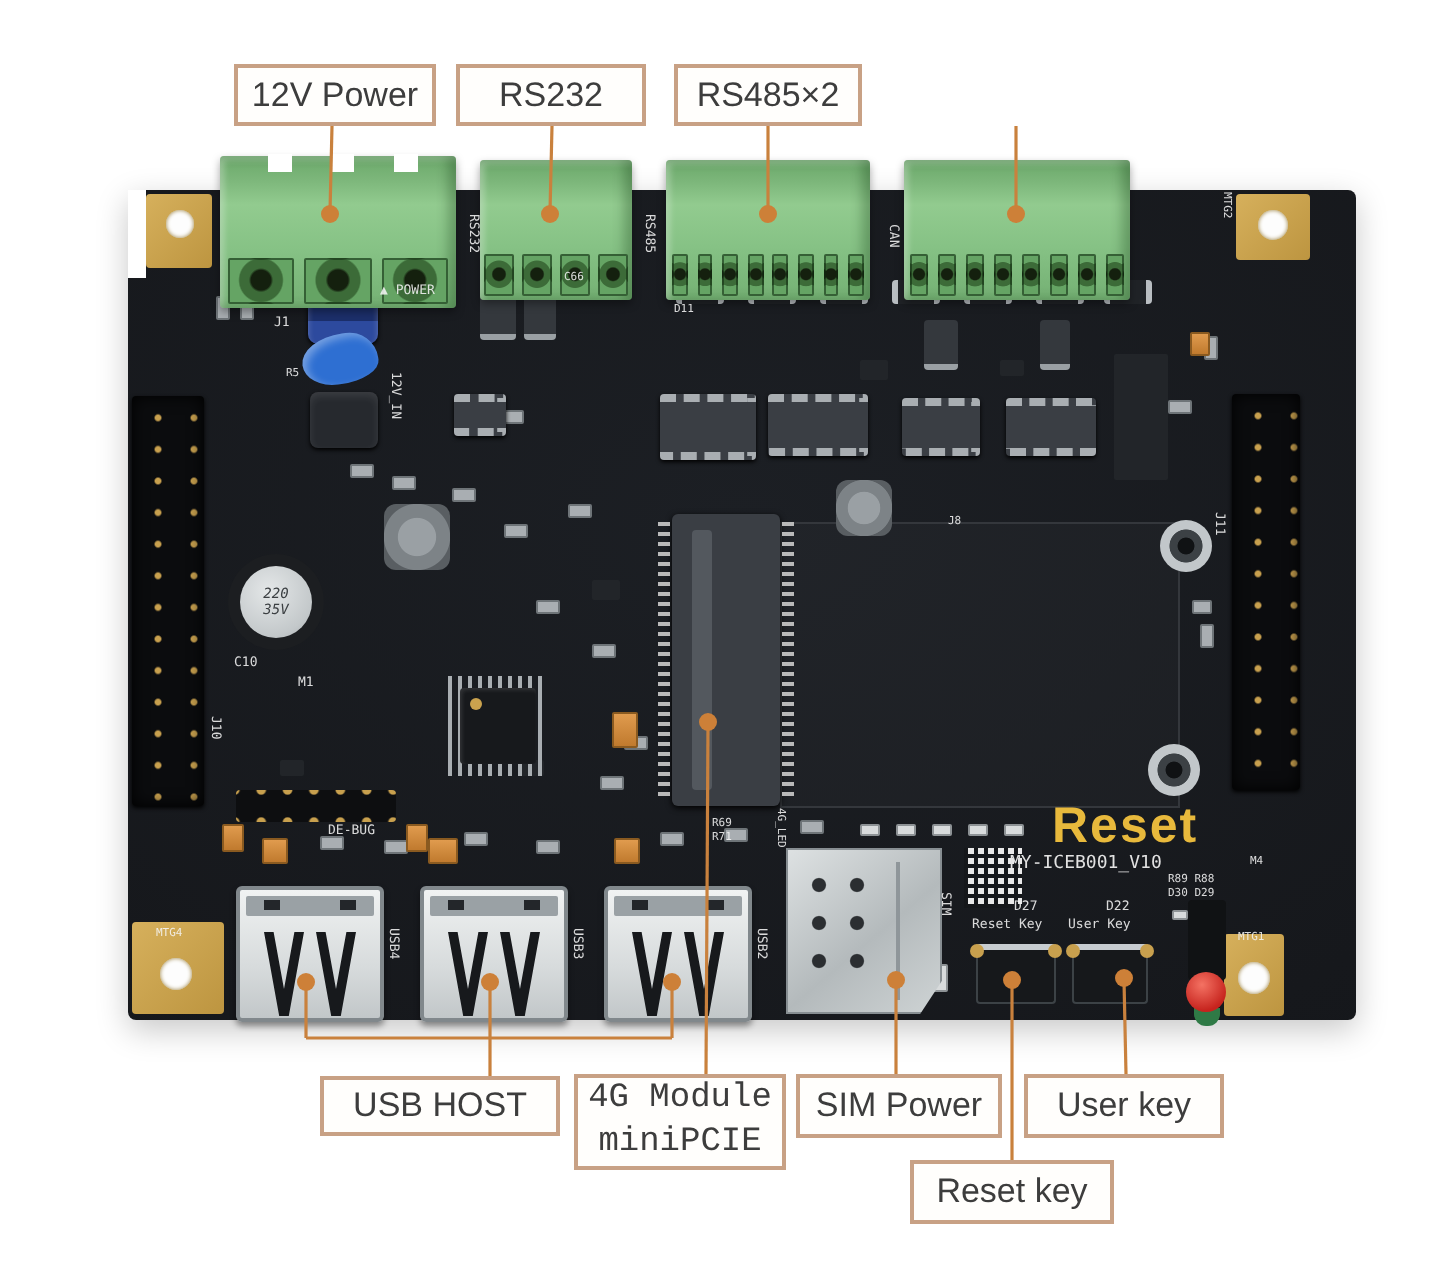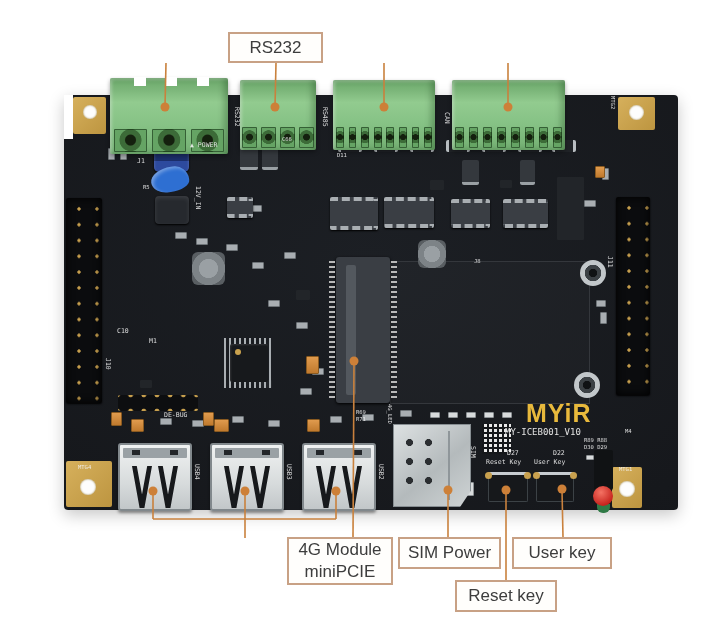--- a/index.html
+++ b/index.html
@@ -2,21 +2,21 @@
 <html><head>
 <meta charset="utf-8">
 <style>
   html,body{margin:0;padding:0;background:#ffffff;}
   #stage{position:relative;width:720px;height:640px;background:#ffffff;overflow:hidden;
          font-family:"Liberation Sans",sans-serif;}
   
   .callout{position:absolute;background:#fffefc;border:2px solid #c8a185;color:#3d3d3d;
            font-size:17px;display:flex;align-items:center;justify-content:center;
            box-sizing:border-box;white-space:nowrap;z-index:30;}
-  .callout.two{flex-direction:column;line-height:22px;}
+  .callout.two{flex-direction:column;line-height:22px;font-family:Liberation Mono, monospace;}
   
   #leads{position:absolute;left:0;top:0;z-index:25;pointer-events:none;}
   
   .board{position:absolute;left:64px;top:95px;width:614px;height:415px;border-radius:4px;
          background:radial-gradient(120% 120% at 50% 40%, #1c1f24 0%, #16181c 60%, #121418 100%);
          box-shadow:0 5px 16px rgba(0,0,0,.22);z-index:1;}
   .notch-tl{position:absolute;left:64px;top:95px;width:9px;height:44px;background:#fff;z-index:2;}
   .gold{position:absolute;background:linear-gradient(135deg,#d6b05c,#bd9540);border-radius:2px;z-index:3;}
   .hole{position:absolute;background:#fdfdfd;border-radius:50%;box-shadow:inset 0 0 2px #9a8040;}
   .header{position:absolute;background-color:#0b0c0e;border-radius:2px;z-index:4;
@@ -247,20 +247,26 @@
 
   <div class="fet" style="left:240px;top:144px;width:18px;height:23px"></div>
   <div class="fet" style="left:262px;top:144px;width:16px;height:23px"></div>
   <div class="fet" style="left:462px;top:160px;width:17px;height:22px"></div>
   <div class="fet" style="left:520px;top:160px;width:15px;height:22px"></div>
   <div class="coil" style="left:192px;top:252px;width:33px;height:33px"></div>
   <div class="coil" style="left:418px;top:240px;width:28px;height:28px"></div>
   <div class="ind"></div>
   <div class="bluecap"></div>
   <div class="blob"></div>
+  <div class="bigcap">
+    <i>
+        <span>220</span>
+       <span>35V</span>
+      </i>
+  </div>
   <div class="dbg"></div>
   <div class="qr"></div>
 
   <div class="p ps" style="left:108px;top:148px;width:7px;height:12px"></div>
   <div class="p ps" style="left:120px;top:148px;width:7px;height:12px"></div>
   <div class="p ps" style="left:175px;top:232px;width:12px;height:7px"></div>
   <div class="p ps" style="left:196px;top:238px;width:12px;height:7px"></div>
   <div class="p ps" style="left:226px;top:244px;width:12px;height:7px"></div>
   <div class="p ps" style="left:252px;top:262px;width:12px;height:7px"></div>
   <div class="p ps" style="left:284px;top:252px;width:12px;height:7px"></div>
@@ -294,21 +300,21 @@
   <div class="p po" style="left:306px;top:356px;width:13px;height:18px"></div>
   <div class="p po" style="left:111px;top:412px;width:11px;height:14px"></div>
   <div class="p po" style="left:203px;top:412px;width:11px;height:14px"></div>
   <div class="p po" style="left:595px;top:166px;width:10px;height:12px"></div>
   <div class="p pk" style="left:296px;top:290px;width:14px;height:10px"></div>
   <div class="p pk" style="left:430px;top:180px;width:14px;height:10px"></div>
   <div class="p pk" style="left:500px;top:180px;width:12px;height:8px"></div>
   <div class="p pk" style="left:140px;top:380px;width:12px;height:8px"></div>
   <div class="p pk" style="left:260px;top:380px;width:12px;height:8px"></div>
 
-  <span class="logo">MYiR</span>
+  <span class="logo">Reset</span>
   <span class="model">MY-ICEB001_V10</span>
   <span class="sk" style="left:137px;top:158px">J1</span>
   <span class="sk" style="left:190px;top:142px">▲ POWER</span>
   <span class="sk vert" style="left:233px;top:107px">RS232</span>
   <span class="sk vert" style="left:321px;top:107px">RS485</span>
   <span class="sk vert" style="left:443px;top:112px">CAN</span>
   <span class="sk vert" style="left:194px;top:186px">12V_IN</span>
   <span class="sk" style="left:117px;top:328px">C10</span>
   <span class="sk" style="left:149px;top:338px">M1</span>
   <span class="sk" style="left:164px;top:412px">DE-BUG</span>
@@ -359,21 +365,24 @@
       <circle cx="153" cy="491" r="4.5"></circle>
       <circle cx="245" cy="491" r="4.5"></circle>
       <circle cx="336" cy="491" r="4.5"></circle>
       <circle cx="354" cy="361" r="4.5"></circle>
       <circle cx="448" cy="490" r="4.5"></circle>
       <circle cx="506" cy="490" r="4.5"></circle>
       <circle cx="562" cy="489" r="4.5"></circle>
     </g>
   </svg>
 
+  <div class="callout" style="left:117px;top:32px;width:101px;height:31px">12V Power</div>
   <div class="callout" style="left:228px;top:32px;width:95px;height:31px">RS232</div>
+  <div class="callout" style="left:337px;top:32px;width:94px;height:31px">RS485×2</div>
+  <div class="callout" style="left:160px;top:538px;width:120px;height:30px">USB HOST</div>
   <div class="callout two" style="left:287px;top:537px;width:106px;height:48px">
     <span>4G Module</span>
     <span>miniPCIE</span>
   </div>
   <div class="callout" style="left:398px;top:537px;width:103px;height:32px">SIM Power</div>
   <div class="callout" style="left:512px;top:537px;width:100px;height:32px">User key</div>
   <div class="callout" style="left:455px;top:580px;width:102px;height:32px">Reset key</div>
 
 </div>
 

